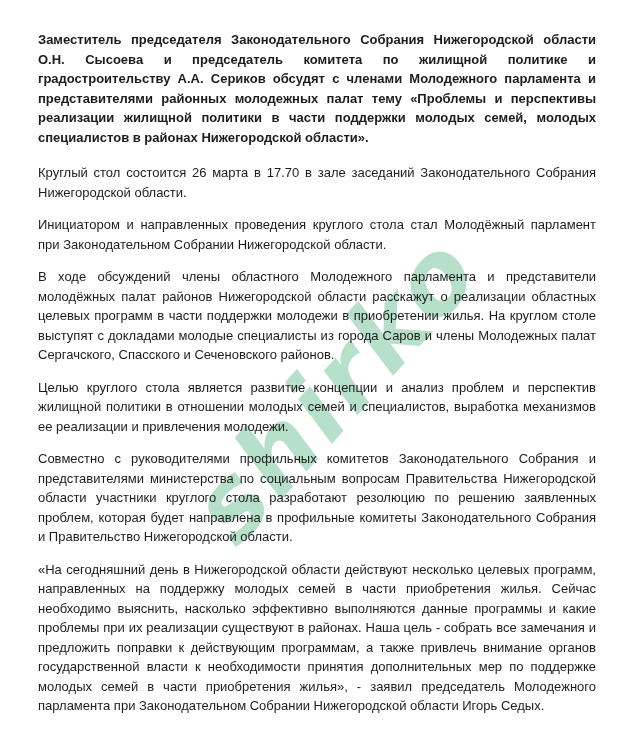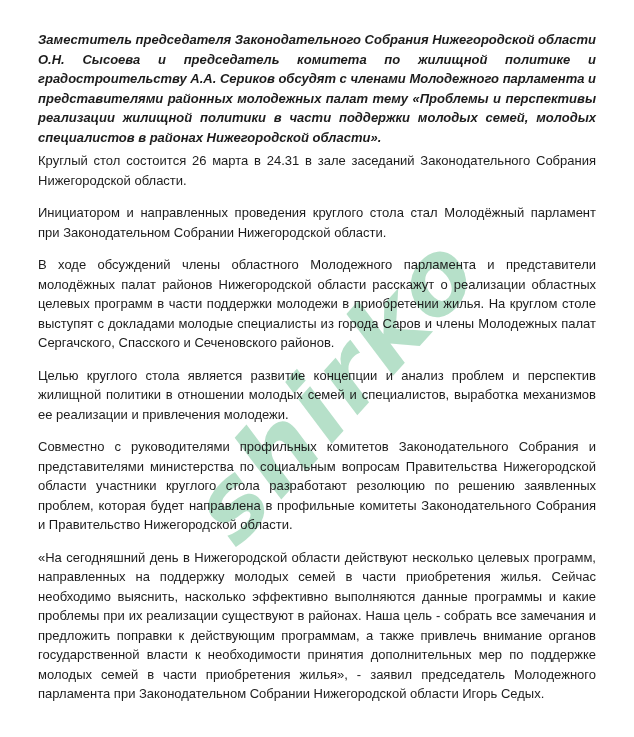--- a/index.html
+++ b/index.html
@@ -23,22 +23,21 @@
   .para {
     margin: 0 0 13px 0;
     font-size: 13px;
     line-height: 1.5;
     color: #1c1c1c;
     text-align: justify;
     text-justify: inter-word;
   }
   .para.lead {
     font-weight: bold;
-    font-style: italic;
-    margin-bottom: 4px;
+    margin-bottom: 16px;
   }
   .watermark {
     position: absolute;
     z-index: 1;
     left: 95px;
     top: 330px;
     width: 480px;
     text-align: center;
     transform: rotate(-48deg);
     transform-origin: center center;
@@ -54,21 +53,21 @@
 </style>
 </head>
 <body>
 
 <div class="page">
 
   <div class="watermark" style="color: rgb(124, 200, 158);">shirko</div>
 
   <div class="content">
     <p class="para lead">Заместитель председателя Законодательного Собрания Нижегородской области О.Н. Сысоева и председатель комитета по жилищной политике и градостроительству А.А. Сериков обсудят с членами Молодежного парламента и представителями районных молодежных палат тему «Проблемы и перспективы реализации жилищной политики в части поддержки молодых семей, молодых специалистов в районах Нижегородской области».</p>
-    <p class="para">Круглый стол состоится 26 марта в 24.31 в зале заседаний Законодательного Собрания Нижегородской области.</p>
+    <p class="para">Круглый стол состоится 26 марта в 17.70 в зале заседаний Законодательного Собрания Нижегородской области.</p>
     <p class="para">Инициатором и направленных проведения круглого стола стал Молодёжный парламент при Законодательном Собрании Нижегородской области.</p>
     <p class="para">В ходе обсуждений члены областного Молодежного парламента и представители молодёжных палат районов Нижегородской области расскажут о реализации областных целевых программ в части поддержки молодежи в приобретении жилья. На круглом столе выступят с докладами молодые специалисты из города Саров и члены Молодежных палат Сергачского, Спасского и Сеченовского районов.</p>
     <p class="para">Целью круглого стола является развитие концепции и анализ проблем и перспектив жилищной политики в отношении молодых семей и специалистов, выработка механизмов ее реализации и привлечения молодежи.</p>
     <p class="para">Совместно с руководителями профильных комитетов Законодательного Собрания и представителями министерства по социальным вопросам Правительства Нижегородской области участники круглого стола разработают резолюцию по решению заявленных проблем, которая будет направлена в профильные комитеты Законодательного Собрания и Правительство Нижегородской области.</p>
     <p class="para">«На сегодняшний день в Нижегородской области действуют несколько целевых программ, направленных на поддержку молодых семей в части приобретения жилья. Сейчас необходимо выяснить, насколько эффективно выполняются данные программы и какие проблемы при их реализации существуют в районах. Наша цель - собрать все замечания и предложить поправки к действующим программам, а также привлечь внимание органов государственной власти к необходимости принятия дополнительных мер по поддержке молодых семей в части приобретения жилья», - заявил председатель Молодежного парламента при Законодательном Собрании Нижегородской области Игорь Седых.</p>
   </div>
 
 </div>
 
 </body></html>

